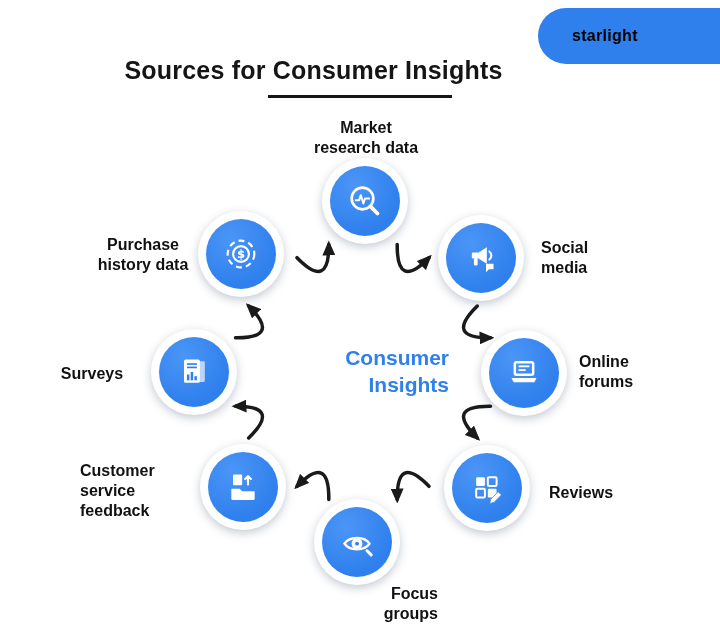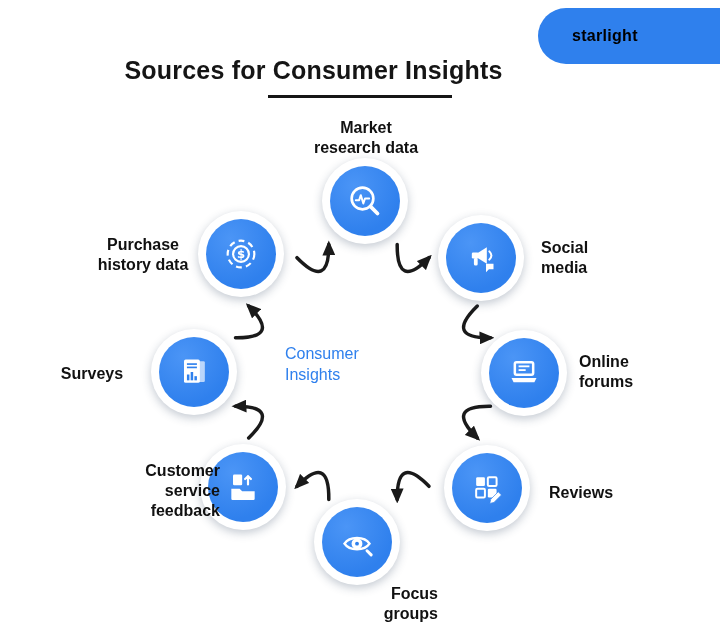--- a/index.html
+++ b/index.html
@@ -21,22 +21,22 @@
   .title{
     position:absolute; left:0; top:56px; width:627px; text-align:center;
     font-size:25px; font-weight:800; color:#151515; letter-spacing:.2px;
   }
   .title-underline{
     position:absolute; left:268px; top:95px; width:184px; height:3px; background:#151515;
   }
 
   
   .center-label{
-    position:absolute; left:285px; top:344px; width:164px; text-align:left;
-    font-size:16px; font-weight:400; color:var(--accent);
+    position:absolute; left:285px; top:344px; width:164px; text-align:right;
+    font-size:21px; font-weight:700; color:var(--accent);
     white-space:pre-line; line-height:1.3;
   }
 
   
   .arrows{ position:absolute; left:0; top:0; pointer-events:none; }
   .arrow-path{ stroke:var(--arrow); stroke-width:3.5; fill:none; stroke-linecap:round; }
 
   
   .node{ position:absolute; width:86px; height:86px; }
   .node-circle{
@@ -65,21 +65,21 @@
   
   .nlabel{
     position:absolute; font-weight:700; font-size:16px; line-height:1.25;
     color:var(--text); white-space:pre-line;
   }
   .lbl-market  { left:266px; top:118px; width:200px; text-align:center; }
   .lbl-social  { left:541px; top:238px; width:120px; text-align:left; }
   .lbl-forums  { left:579px; top:352px; width:120px; text-align:left; }
   .lbl-reviews { left:549px; top:483px; width:120px; text-align:left; }
   .lbl-focus   { left:298px; top:584px; width:140px; text-align:right; }
-  .lbl-cs      { left:80px;  top:461px; width:140px; text-align:right; }
+  .lbl-cs      { left:80px;  top:461px; width:140px; text-align:left; }
   .lbl-surveys { left:40px;  top:364px; width:104px; text-align:center; }
   .lbl-purchase{ left:73px;  top:235px; width:140px; text-align:center; }
 </style>
 </head>
 <body>
 
 <div class="canvas">
 
   <div class="brand-badge">
     <span>starlight</span>

